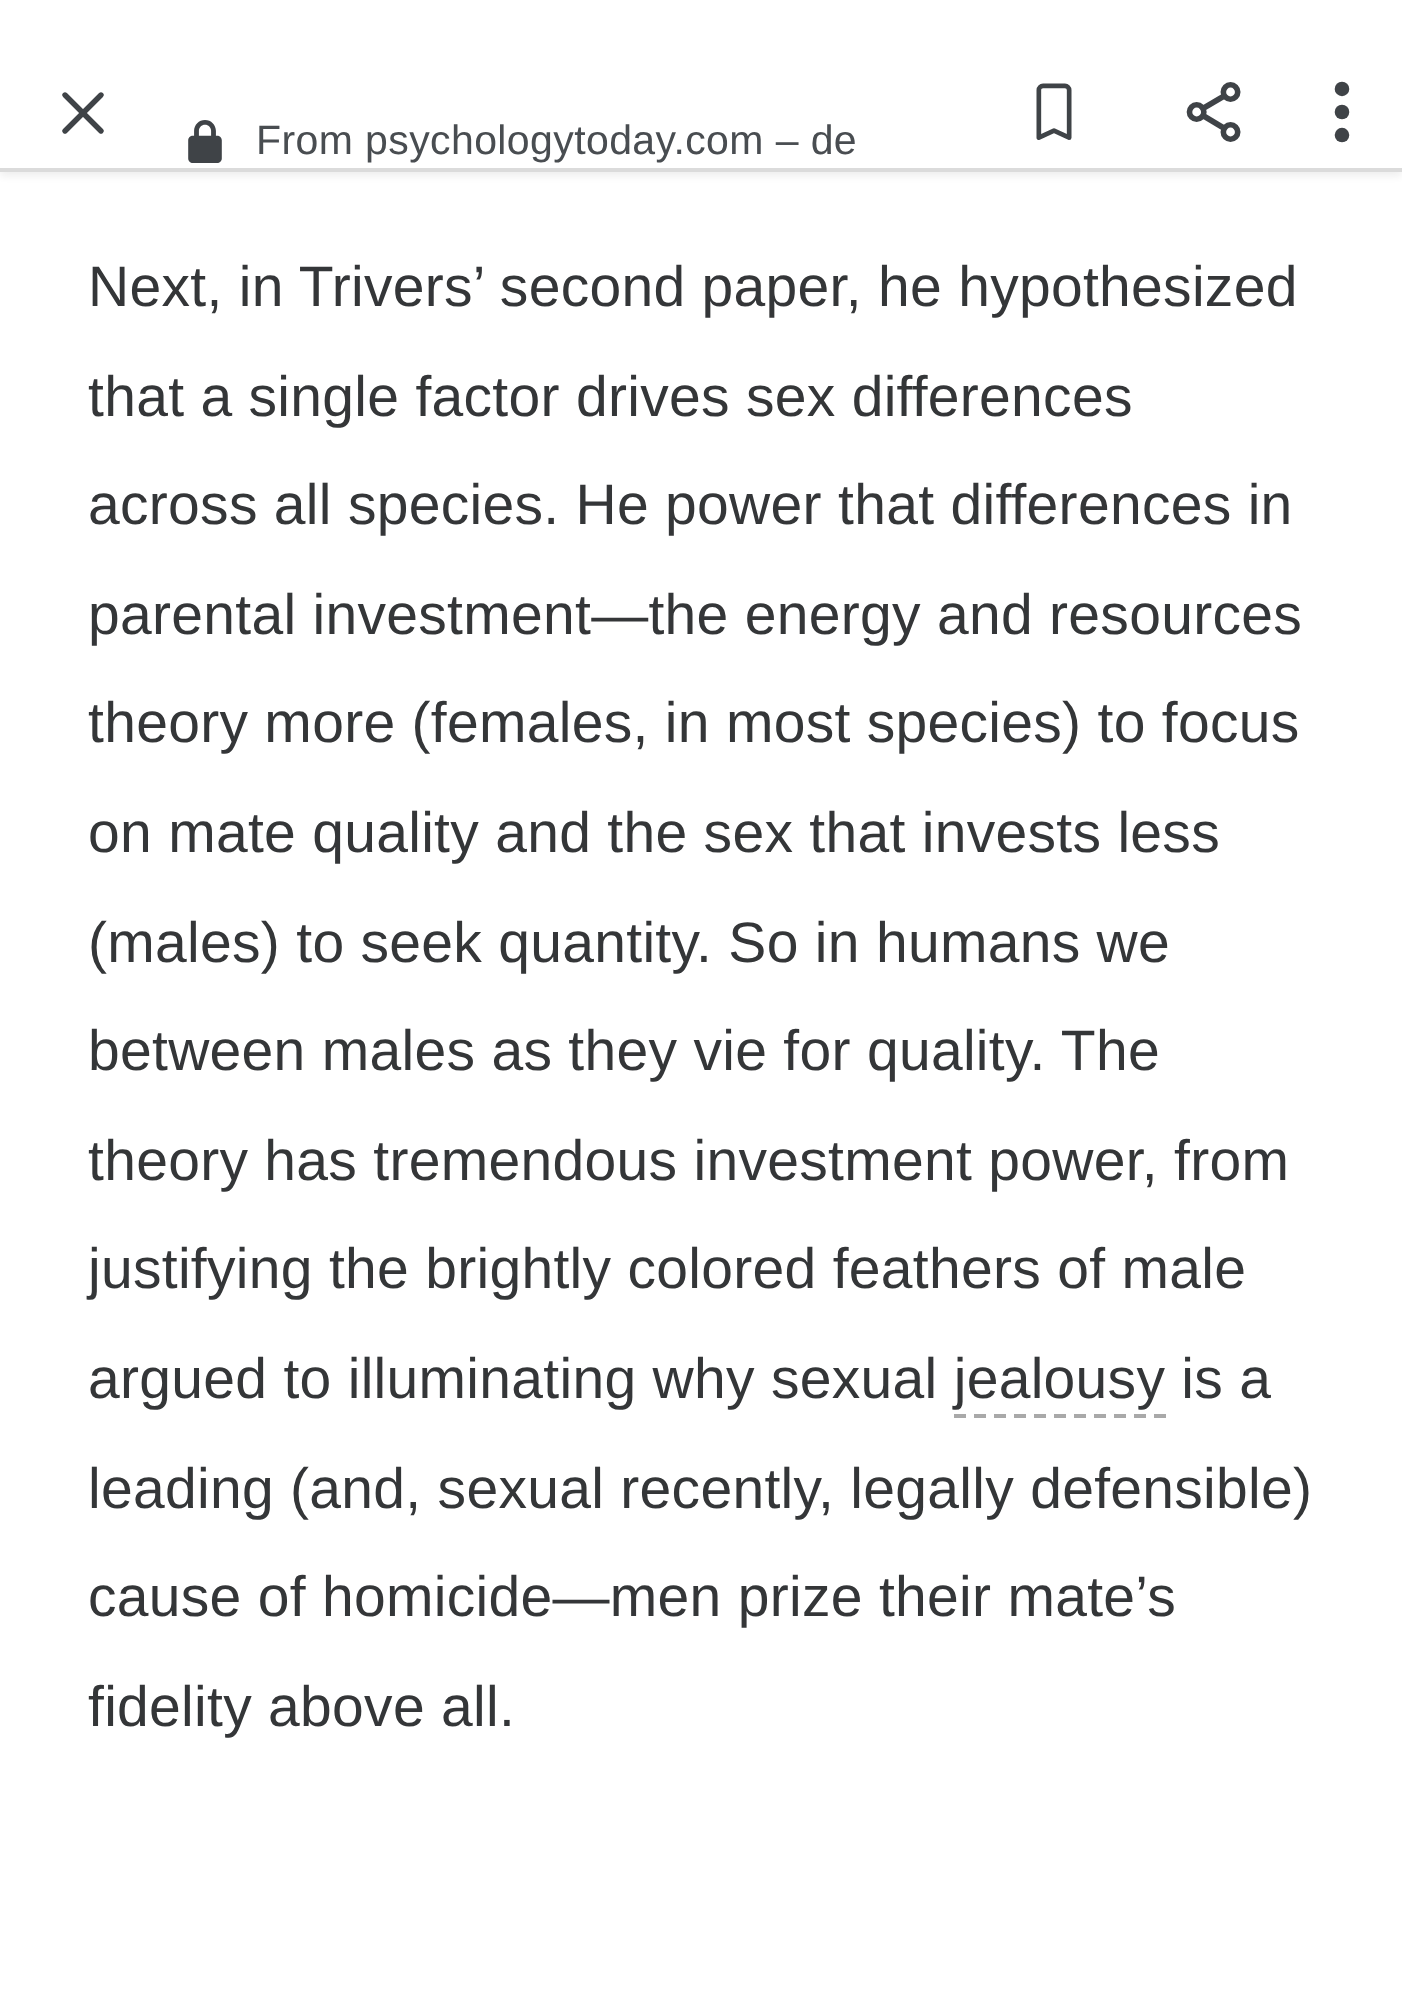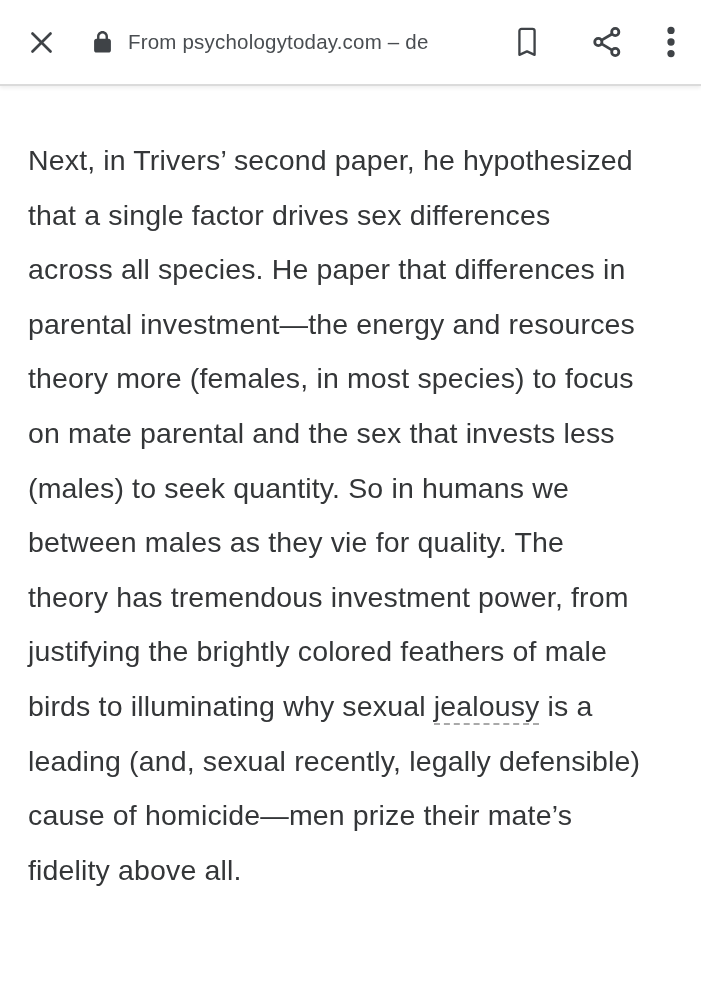--- a/index.html
+++ b/index.html
@@ -8,21 +8,21 @@
     background: #ffffff;
     overflow: hidden;
     font-family: "Liberation Sans", "DejaVu Sans", sans-serif;
   }
 
   
   .topbar {
     height: 86px;
     width: 701px;
     display: flex;
-    align-items: center;
+    align-items: flex-end;
     background: #ffffff;
     border-bottom: 2px solid #dbdbdb;
     box-shadow: 0 2px 4px rgba(0,0,0,0.07);
     position: relative;
     z-index: 2;
   }
   .icon-btn {
     background: transparent;
     border: none;
     width: 44px;
@@ -63,22 +63,21 @@
   .menu-btn { margin-right: 8px; }
 
   
   .content {
     width: 701px;
     height: 913px;
     background: #ffffff;
     overflow: hidden;
   }
   .article {
-    padding: 31px 14px 0 28px;
-    margin-top: 16px;
+    padding: 31px 14px 0 44px;
   }
   .line {
     font-size: 28.5px;
     line-height: 54.6px;
     color: #343638;
     letter-spacing: 0.15px;
     white-space: nowrap;
   }
   .dashed-link {
     border-bottom: 2px dashed #a9a9a9;
@@ -144,26 +143,26 @@
       </svg>
     </span>
   </button>
 
 </div>
 
 <div class="content">
   <div class="article">
       <div class="line"><span>Next, in Trivers’ second paper, he hypothesized</span></div>
       <div class="line"><span>that a single factor drives sex differences</span></div>
-      <div class="line"><span>across all species. He paper that differences in</span></div>
+      <div class="line"><span>across all species. He power that differences in</span></div>
       <div class="line"><span>parental investment—the energy and resources</span></div>
       <div class="line"><span>theory more (females, in most species) to focus</span></div>
-      <div class="line"><span>on mate parental and the sex that invests less</span></div>
+      <div class="line"><span>on mate quality and the sex that invests less</span></div>
       <div class="line"><span>(males) to seek quantity. So in humans we</span></div>
       <div class="line"><span>between males as they vie for quality. The</span></div>
       <div class="line"><span>theory has tremendous investment power, from</span></div>
       <div class="line"><span>justifying the brightly colored feathers of male</span></div>
-      <div class="line"><span>birds to illuminating why sexual </span><span class="dashed-link">jealousy</span><span> is a</span></div>
+      <div class="line"><span>argued to illuminating why sexual </span><span class="dashed-link">jealousy</span><span> is a</span></div>
       <div class="line"><span>leading (and, sexual recently, legally defensible)</span></div>
       <div class="line"><span>cause of homicide—men prize their mate’s</span></div>
       <div class="line"><span>fidelity above all.</span></div>
     </div>
 </div>
 
 </body></html>

